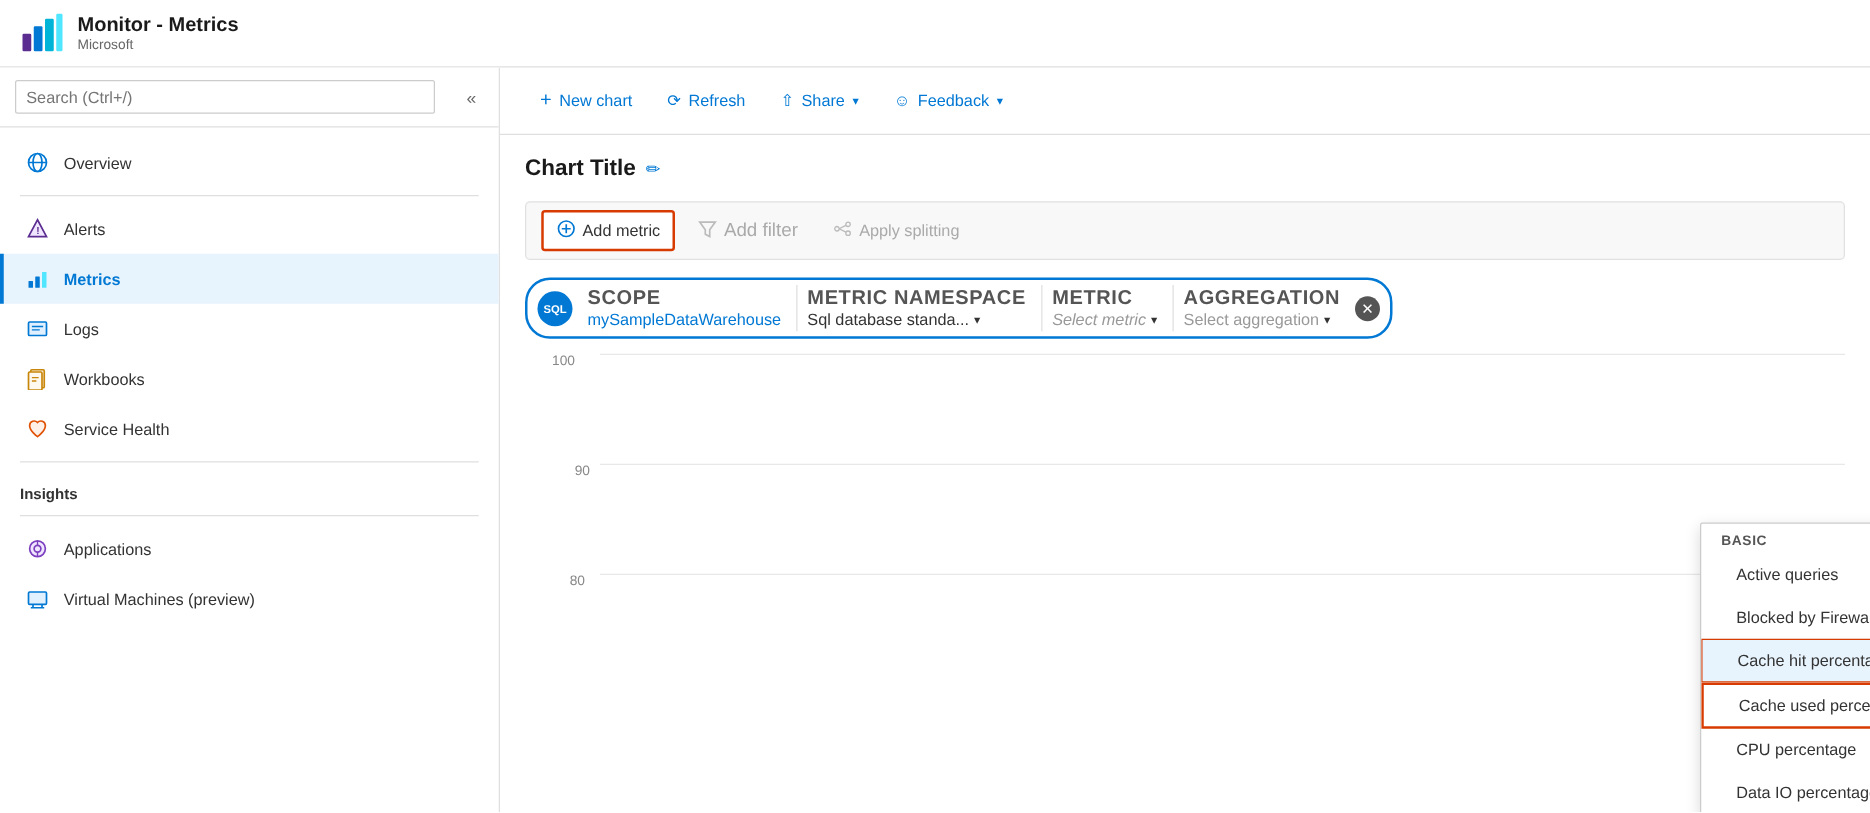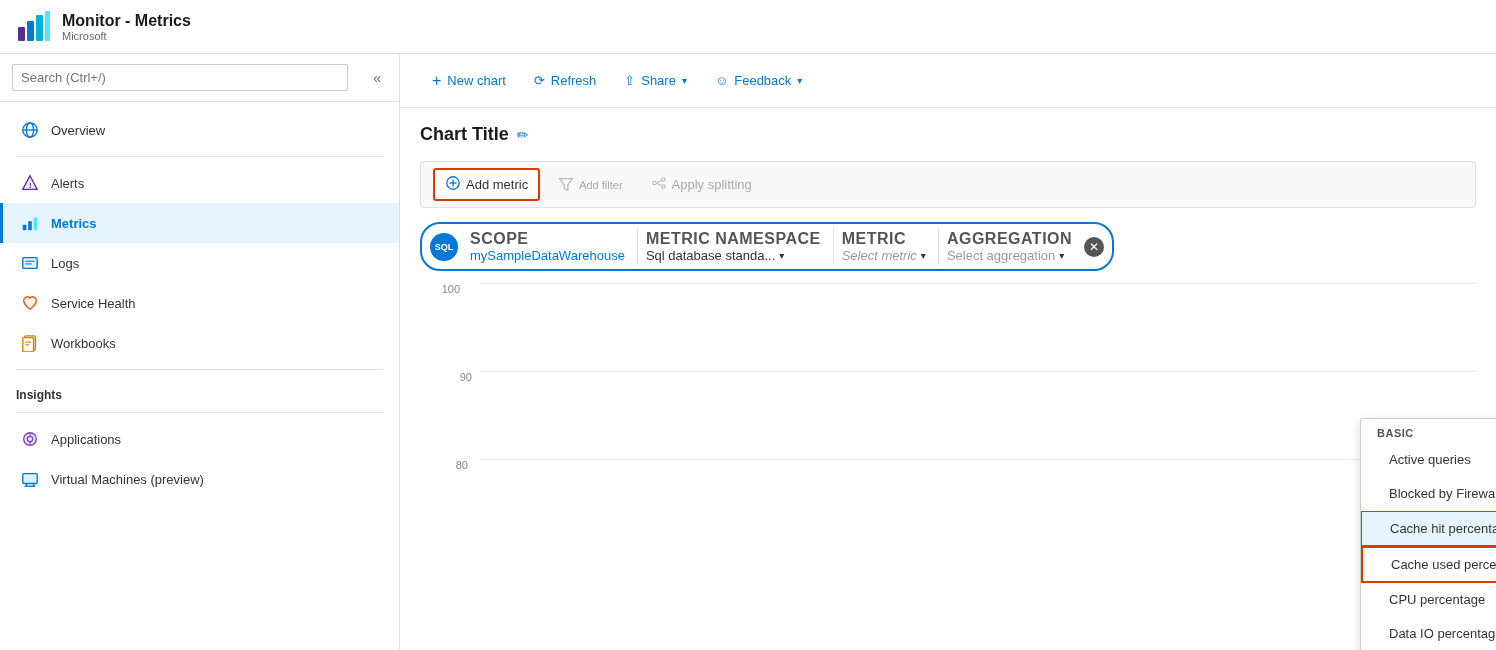--- a/index.html
+++ b/index.html
@@ -71,21 +71,21 @@
       background: #f8f8f8; border: 1px solid #e0e0e0; border-radius: 4px;
       margin-bottom: 14px; gap: 8px; flex-wrap: wrap;
     }
     .metric-btn {
       display: flex; align-items: center; gap: 5px; padding: 5px 10px;
       border: 2px solid #d83b01; background: #fff; cursor: pointer;
       border-radius: 3px; font-size: 13px; color: #333; font-family: inherit;
     }
     .filter-btn {
       display: flex; align-items: center; gap: 5px; padding: 5px 10px;
-      border: none; background: none; cursor: pointer; font-size: 11px;
+      border: none; background: none; cursor: pointer; font-size: 15px;
       color: #aaa; font-family: inherit;
     }
     .split-btn {
       display: flex; align-items: center; gap: 5px; padding: 5px 10px;
       border: none; background: none; cursor: pointer; font-size: 13px;
       color: #aaa; font-family: inherit;
     }
 
     
     .metric-selector-row {
@@ -208,36 +208,36 @@
               <line x1="5" y1="8" x2="15" y2="8" stroke="#0078d4" stroke-width="1.2"></line>
               <line x1="5" y1="11" x2="12" y2="11" stroke="#0078d4" stroke-width="1.2"></line>
             </svg>
         </div>
         <span>Logs</span>
       </div>
 
       <div class="sidebar-item">
         <div class="icon">
           <svg viewBox="0 0 20 20" width="18" height="18">
-              <path d="M10 17 C10 17 3 12 3 7 a4 4 0 0 1 7-2.5A4 4 0 0 1 17 7c0 5-7 10-7 10z" stroke="#e05206" stroke-width="1.5" fill="#fff0e8"></path>
-            </svg>
-        </div>
-        <span>Service Health</span>
-      </div>
-
-      <div class="sidebar-item">
-        <div class="icon">
-          <svg viewBox="0 0 20 20" width="18" height="18">
               <rect x="4" y="2" width="12" height="16" rx="1" stroke="#c8860a" stroke-width="1.5" fill="#fdf3e3"></rect>
               <rect x="2" y="4" width="12" height="16" rx="1" stroke="#c8860a" stroke-width="1.5" fill="#fff8ee"></rect>
               <line x1="5" y1="9" x2="11" y2="9" stroke="#c8860a" stroke-width="1.2"></line>
               <line x1="5" y1="12" x2="9" y2="12" stroke="#c8860a" stroke-width="1.2"></line>
             </svg>
         </div>
         <span>Workbooks</span>
+      </div>
+
+      <div class="sidebar-item">
+        <div class="icon">
+          <svg viewBox="0 0 20 20" width="18" height="18">
+              <path d="M10 17 C10 17 3 12 3 7 a4 4 0 0 1 7-2.5A4 4 0 0 1 17 7c0 5-7 10-7 10z" stroke="#e05206" stroke-width="1.5" fill="#fff0e8"></path>
+            </svg>
+        </div>
+        <span>Service Health</span>
       </div>
       <div class="sidebar-divider"></div>
 
       <div class="sidebar-section-label">Insights</div>
       <div class="sidebar-divider"></div>
 
       <div class="sidebar-item">
         <div class="icon">
           <svg viewBox="0 0 20 20" width="18" height="18">
               <circle cx="10" cy="10" r="7" stroke="#7c3fbf" stroke-width="1.5" fill="#f0e6ff"></circle>

